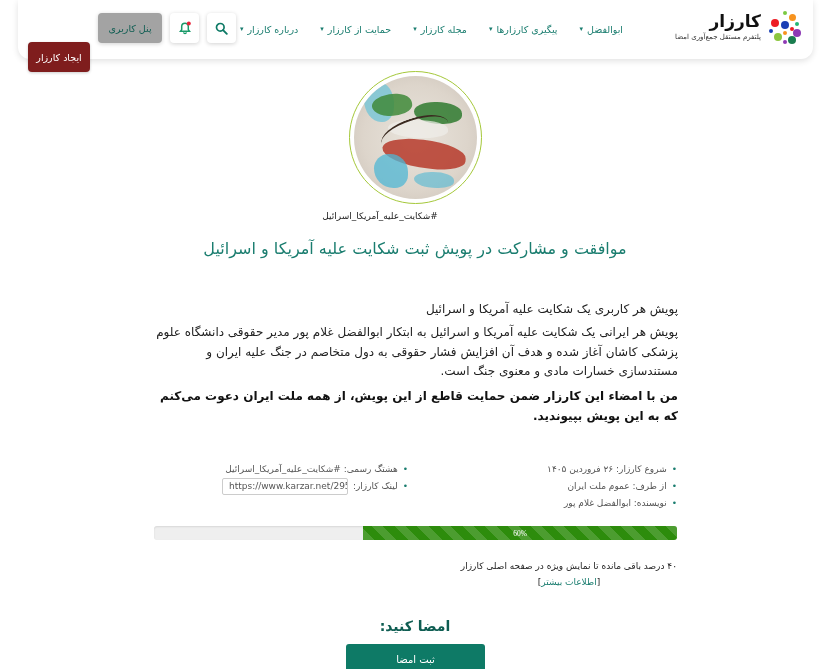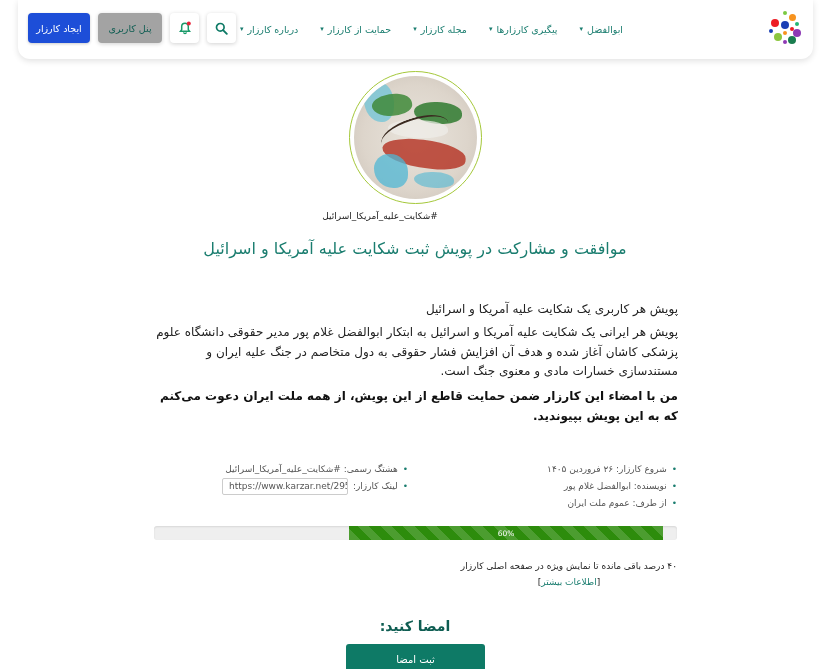--- a/index.html
+++ b/index.html
@@ -17,21 +17,21 @@
   .logo-dots span { position: absolute; border-radius: 50%; }
   .brand-text { text-align: right; }
   .brand-name { font-size: 17px; font-weight: bold; color: #111; line-height: 22px; }
   .brand-sub { font-size: 7px; color: #333; margin-top: 1px; }
 
   .nav { position: absolute; right: 190px; top: 0; height: 58px; display: flex; align-items: center; gap: 0; }
   .nav-item { font-size: 9.5px; color: #1a7d6f; display: flex; align-items: center; margin-left: 22px; cursor: pointer; white-space: nowrap; }
   .nav-item .chev { font-size: 7px; color: #1a7d6f; margin-right: 4px; }
 
   .actions { position: absolute; left: 10px; top: 13px; display: flex; direction: ltr; gap: 8px; }
-  .btn-create { background: #1d4ed8; color: #fff; font-size: 9.5px; height: 30px; width: 62px; border-radius: 4px; display: flex; align-items: center; justify-content: center; box-shadow: 0 1px 3px rgba(0,0,0,.2); }
+  .btn-create { background: #7f1d1d; color: #fff; font-size: 9.5px; height: 30px; width: 62px; border-radius: 4px; display: flex; align-items: center; justify-content: center; box-shadow: 0 1px 3px rgba(0,0,0,.2); margin-top: 29px; }
   .btn-panel { background: #a3a3a3; color: #0e5d52; font-size: 9.5px; height: 30px; width: 64px; border-radius: 4px; display: flex; align-items: center; justify-content: center; box-shadow: 0 1px 4px rgba(0,0,0,.18); }
   .btn-icon { background: #fff; height: 30px; width: 29px; border-radius: 4px; display: flex; align-items: center; justify-content: center; box-shadow: 0 1px 4px rgba(0,0,0,.18); position: relative; }
 
   .avatar-wrap { position: absolute; left: 349px; top: 71px; width: 133px; height: 133px; border-radius: 50%; border: 1.5px solid #a5c83a; padding: 4px; background: #fff; }
   .avatar { width: 100%; height: 100%; border-radius: 50%; overflow: hidden; position: relative;
     background: radial-gradient(ellipse at 50% 50%, #e9e4dc 0%, #ddd5cb 60%, #c9c0b5 100%); }
   .avatar .blob { position: absolute; border-radius: 45% 55% 40% 60%; }
   .avatar .calli { position: absolute; left: 26px; top: 42px; width: 70px; height: 30px; border-top: 2px solid #3a2a20; border-radius: 50% 50% 0 0; transform: rotate(-18deg); }
 
   .hashtag-under { position: absolute; left: 0; width: 760px; top: 211px; text-align: center; font-size: 9px; color: #222; }
@@ -44,24 +44,24 @@
   .p3 { font-size: 12px; line-height: 20px; color: #111; font-weight: bold; margin-top: 4px; }
 
   .meta { position: absolute; top: 461px; font-size: 9px; color: #555; line-height: 17px; }
   .meta-right { right: 143px; }
   .meta-left { right: 412px; width: 260px; }
   .meta li { list-style: none; display: flex; align-items: center; white-space: nowrap; }
   .meta li::before { content: "•"; color: #1a7d6f; margin-left: 5px; font-size: 9px; }
   .link-input { height: 17px; width: 126px; border: 1px solid #ccc; border-radius: 2px; font-size: 9px; color: #555; padding: 0 6px; direction: ltr; text-align: left; overflow: hidden; white-space: nowrap; margin-right: 5px; font-family: "DejaVu Sans", sans-serif; background: #fff; display: flex; align-items: center; }
 
   .progress { position: absolute; left: 154px; top: 526px; width: 523px; height: 14px; background: #efefef; border-radius: 3px; overflow: hidden; box-shadow: inset 0 1px 2px rgba(0,0,0,0.1); direction: ltr; }
-  .progress-fill { position: absolute; right: 14px; top: 0; height: 100%;
+  .progress-fill { position: absolute; right: 0; top: 0; height: 100%;
     background-color: #2d8c0c;
     background-image: repeating-linear-gradient(45deg, rgba(255,255,255,0.15) 0 8px, transparent 8px 16px);
-    color: #fff; font-size: 7.5px; display: flex; align-items: center; justify-content: center; }
+    color: #fff; font-size: 7.5px; display: flex; align-items: center; justify-content: center; font-family: Liberation Serif, serif; }
 
   .remain { position: absolute; right: 143px; top: 558px; font-size: 9px; color: #222; line-height: 16px; text-align: center; }
   .more-link { color: #1a7d6f; }
   .bracket { color: #222; }
 
   .sign-title { position: absolute; left: 0; width: 830px; top: 618px; text-align: center; font-size: 14px; font-weight: bold; color: #0e5d52; }
   .sign-btn { position: absolute; left: 346px; top: 644px; width: 139px; height: 30px; background: #0e7a66; color: #fff; font-size: 10px; border-radius: 3px; display: flex; align-items: center; justify-content: center; }
 </style>
 </head>
 <body>
@@ -74,20 +74,24 @@
       <span style="width:8px;height:8px;background:#ed1c24;left:4px;top:9px"></span>
       <span style="width:8px;height:8px;background:#1b3fb5;left:14px;top:11px"></span>
       <span style="width:4px;height:4px;background:#22b573;left:28px;top:12px"></span>
       <span style="width:4px;height:4px;background:#ed1c24;left:23px;top:17px"></span>
       <span style="width:4px;height:4px;background:#1b3fb5;left:2px;top:19px"></span>
       <span style="width:4px;height:4px;background:#f7931e;left:16px;top:21px"></span>
       <span style="width:8px;height:8px;background:#8e3ab5;left:26px;top:19px"></span>
       <span style="width:8px;height:8px;background:#8cc63f;left:7px;top:23px"></span>
       <span style="width:8px;height:8px;background:#1a7d4f;left:21px;top:26px"></span>
       <span style="width:4px;height:4px;background:#8e3ab5;left:16px;top:30px"></span>
+    </div>
+    <div class="brand-text">
+      <div class="brand-name">کارزار</div>
+      <div class="brand-sub">پلتفرم مستقل جمع‌آوری امضا</div>
     </div>
   </div>
 
   <nav class="nav">
     <div class="nav-item">
         <span>ابوالفضل</span>
         <span class="chev">▾</span>
       </div>
     <div class="nav-item">
         <span>پیگیری کارزارها</span>
@@ -143,22 +147,22 @@
 <h1 class="title" style="font-weight:normal">موافقت و مشارکت در پویش ثبت شکایت علیه آمریکا و اسرائیل</h1>
 
 <div class="content">
   <p class="p1">پویش هر کاربری یک شکایت علیه آمریکا و اسرائیل</p>
   <p class="p2">پویش هر ایرانی یک شکایت علیه آمریکا و اسرائیل به ابتکار ابوالفضل غلام پور مدیر حقوقی دانشگاه علوم پزشکی کاشان آغاز شده و هدف آن افزایش فشار حقوقی به دول متخاصم در جنگ علیه ایران و مستندسازی خسارات مادی و معنوی جنگ است.</p>
   <p class="p3">من با امضاء این کارزار ضمن حمایت قاطع از این پویش، از همه ملت ایران دعوت می‌کنم که به این پویش بپیوندید.</p>
 </div>
 
 <ul class="meta meta-right">
   <li>شروع کارزار: ۲۶ فروردین ۱۴۰۵</li>
+  <li>از طرف: عموم ملت ایران</li>
   <li>نویسنده: ابوالفضل غلام پور</li>
-  <li>از طرف: عموم ملت ایران</li>
 </ul>
 <ul class="meta meta-left">
   <li>هشتگ رسمی: #شکایت_علیه_آمریکا_اسرائیل</li>
   <li>
     <span>لینک کارزار:</span>
     <span class="link-input">https://www.karzar.net/29573!</span>
   </li>
 </ul>
 
 <div class="progress">

